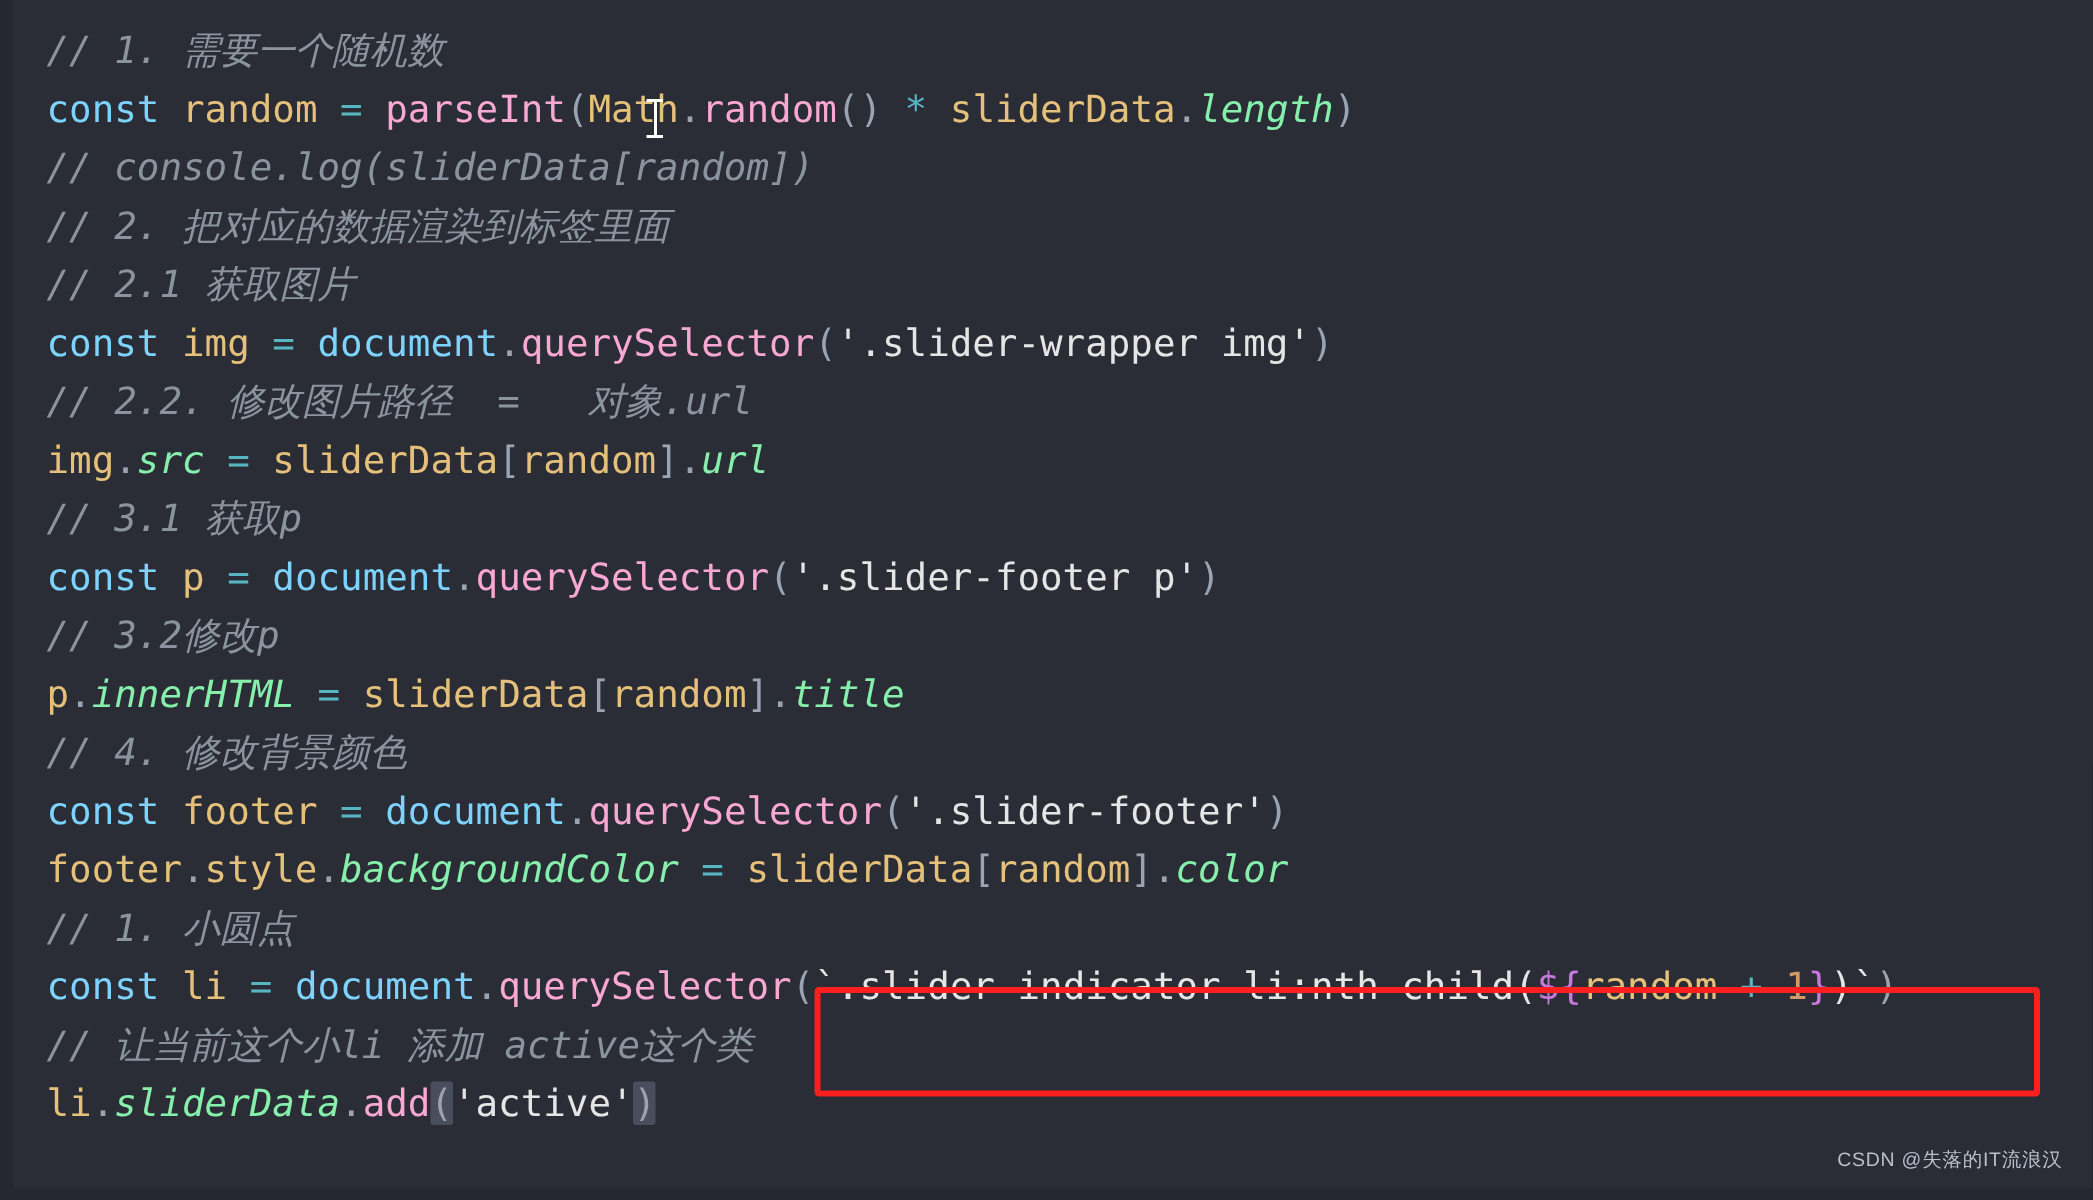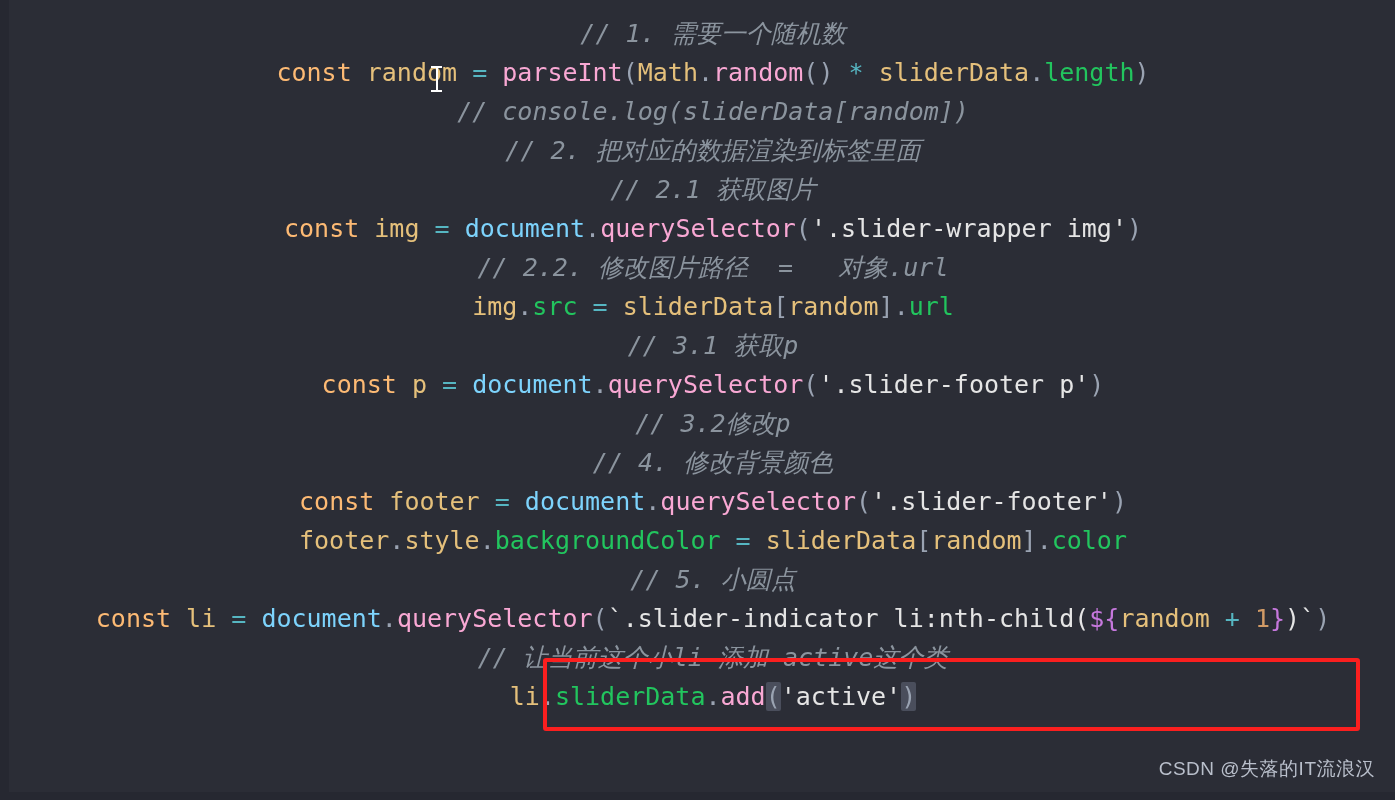--- a/index.html
+++ b/index.html
@@ -27,38 +27,37 @@
     left: 0; bottom: 0;
     width: 1395px; height: 8px;
     background: #262831;
   }
   #code {
     position: absolute;
     left: 0; top: 0;
     width: 1395px;
     padding: 14px 0 0 0;
     box-sizing: border-box;
-    text-align: center;
   }
   .line {
     height: 39px;
     line-height: 39px;
     white-space: pre;
     font-size: 25px;
     padding-left: 31px;
     letter-spacing: 0px;
   }
   
   .cmt      { color: #8b949e; font-style: italic; font-weight: 300; }
-  .kw       { color: #fdba74; }
+  .kw       { color: #7dd3fc; }
   .var      { color: #e5c07b; }
   .op       { color: #56b6c2; }
   .fn       { color: #f9a8d4; }
   .obj      { color: #7dd3fc; }
-  .prop     { color: #22c55e; }
+  .prop     { color: #86efac; font-style: italic; }
   .str      { color: #e5e5e5; }
   .punc     { color: #9aa3b2; }
   .num      { color: #d19a66; }
   .tpl      { color: #c678dd; }
   .plain    { color: #c6ccd8; }
   .brkt-hl  { background: #4a4e5c; border-radius: 2px; }
 
   
   #red-box {
     position: absolute;
@@ -94,21 +93,21 @@
     width: 2px; height: 26px;
     background: #ffffff;
     display: block;
   }
   
   #watermark {
     position: absolute;
     right: 20px;
     bottom: 18px;
     font-family: "Liberation Sans", "DejaVu Sans", sans-serif;
-    font-size: 19px;
+    font-size: 13px;
     color: #b9bfcb;
     letter-spacing: 0.5px;
     white-space: nowrap;
   }
 </style>
 </head>
 <body>
 
 <div id="screen">
 
@@ -132,28 +131,29 @@
 
     <div class="line"><span class="var">img</span><span class="punc">.</span><span class="prop">src</span><span class="plain"> </span><span class="op">=</span><span class="plain"> </span><span class="var">sliderData</span><span class="punc">[</span><span class="var">random</span><span class="punc">]</span><span class="punc">.</span><span class="prop">url</span></div>
 
 
     <div class="line"><span class="cmt">// 3.1 获取p</span></div>
 
     <div class="line"><span class="kw">const</span><span class="plain"> </span><span class="var">p</span><span class="plain"> </span><span class="op">=</span><span class="plain"> </span><span class="obj">document</span><span class="punc">.</span><span class="fn">querySelector</span><span class="punc">(</span><span class="str">'.slider-footer p'</span><span class="punc">)</span></div>
 
     <div class="line"><span class="cmt">// 3.2修改p</span></div>
 
+    <div class="line"><span class="var">p</span><span class="punc">.</span><span class="prop">innerHTML</span><span class="plain"> </span><span class="op">=</span><span class="plain"> </span><span class="var">sliderData</span><span class="punc">[</span><span class="var">random</span><span class="punc">]</span><span class="punc">.</span><span class="prop">title</span></div>
 
     <div class="line"><span class="cmt">// 4. 修改背景颜色</span></div>
 
     <div class="line"><span class="kw">const</span><span class="plain"> </span><span class="var">footer</span><span class="plain"> </span><span class="op">=</span><span class="plain"> </span><span class="obj">document</span><span class="punc">.</span><span class="fn">querySelector</span><span class="punc">(</span><span class="str">'.slider-footer'</span><span class="punc">)</span></div>
 
     <div class="line"><span class="var">footer</span><span class="punc">.</span><span class="var">style</span><span class="punc">.</span><span class="prop">backgroundColor</span><span class="plain"> </span><span class="op">=</span><span class="plain"> </span><span class="var">sliderData</span><span class="punc">[</span><span class="var">random</span><span class="punc">]</span><span class="punc">.</span><span class="prop">color</span></div>
 
-    <div class="line"><span class="cmt">// 5. 小圆点</span></div>
+    <div class="line"><span class="cmt">// 1. 小圆点</span></div>
 
     <div class="line"><span class="kw">const</span><span class="plain"> </span><span class="var">li</span><span class="plain"> </span><span class="op">=</span><span class="plain"> </span><span class="obj">document</span><span class="punc">.</span><span class="fn">querySelector</span><span class="punc">(</span><span class="str">`</span><span class="str">.slider-indicator li:nth-child(</span><span class="tpl">${</span><span class="var">random</span><span class="plain"> </span><span class="op">+</span><span class="plain"> </span><span class="num">1</span><span class="tpl">}</span><span class="str">)</span><span class="str">`</span><span class="punc">)</span></div>
 
     <div class="line"><span class="cmt">// 让当前这个小li 添加 active这个类</span></div>
 
     <div class="line"><span class="var">li</span><span class="punc">.</span><span class="prop">sliderData</span><span class="punc">.</span><span class="fn">add</span><span class="punc brkt-hl">(</span><span class="str">'active'</span><span class="punc brkt-hl">)</span></div>
 
   </div>
 
   <div id="red-box"></div>

